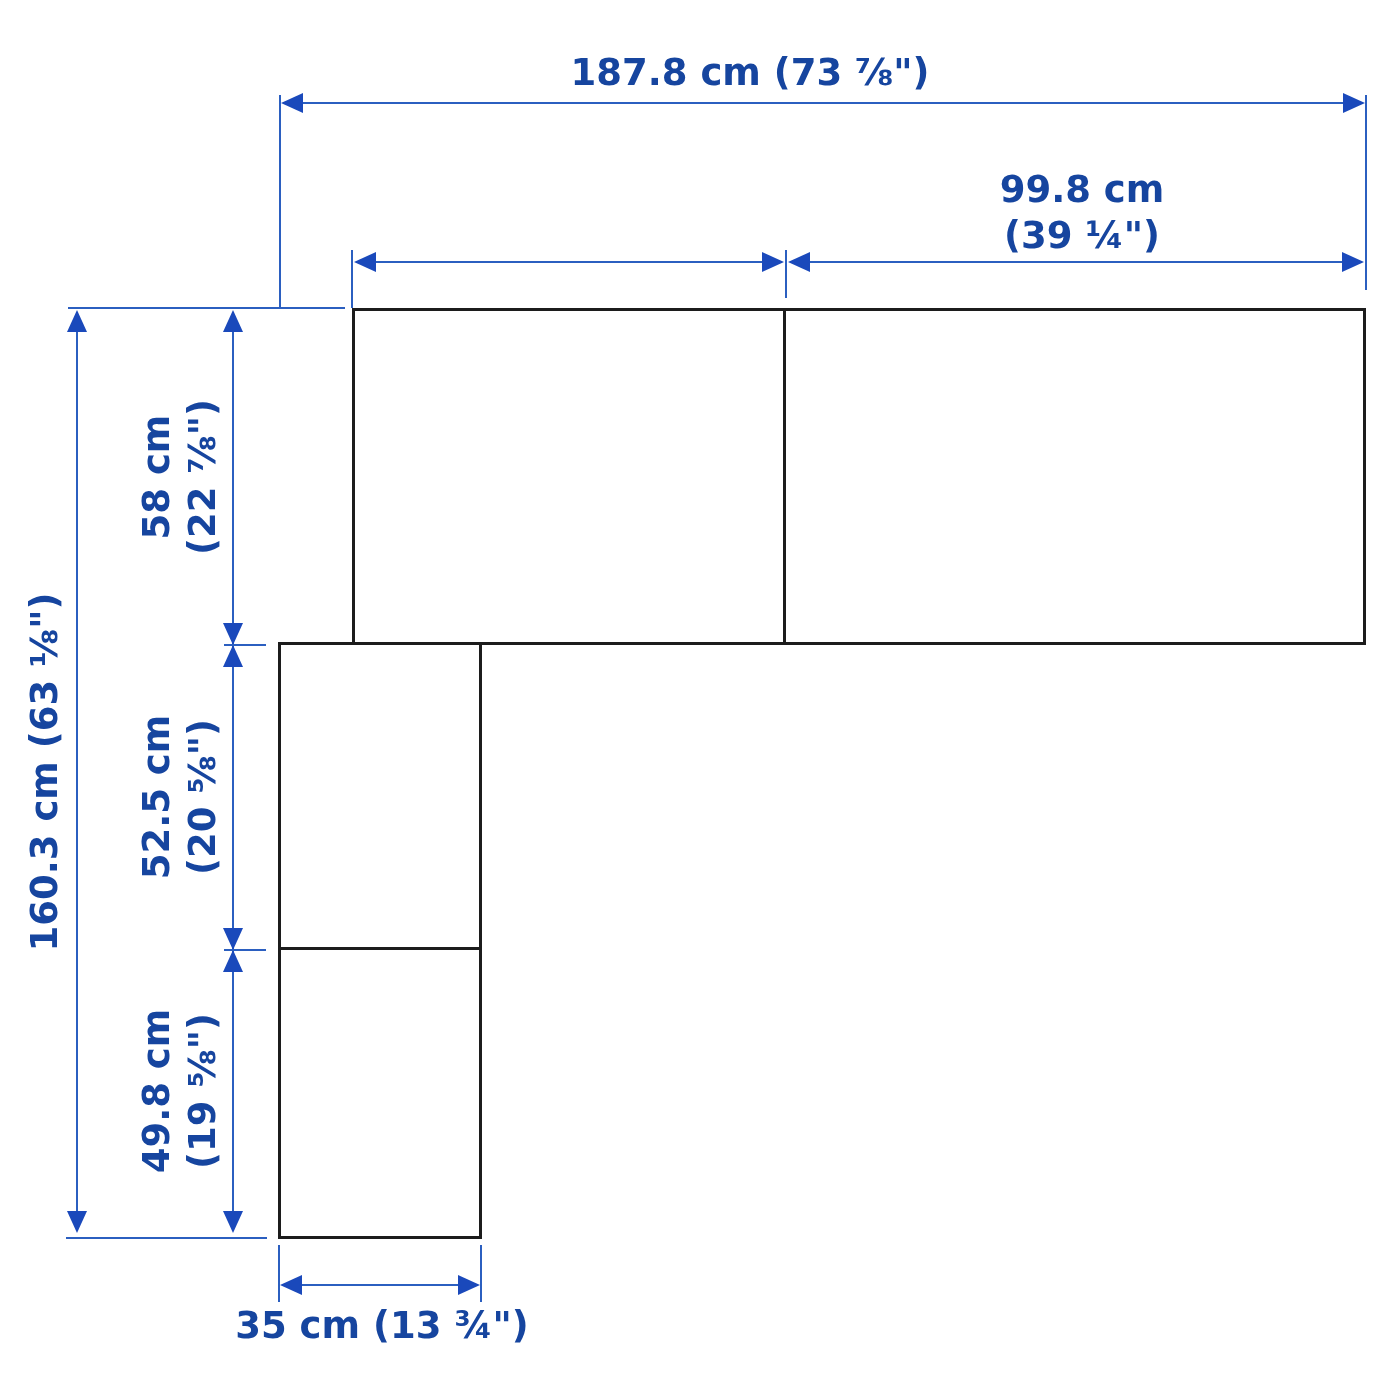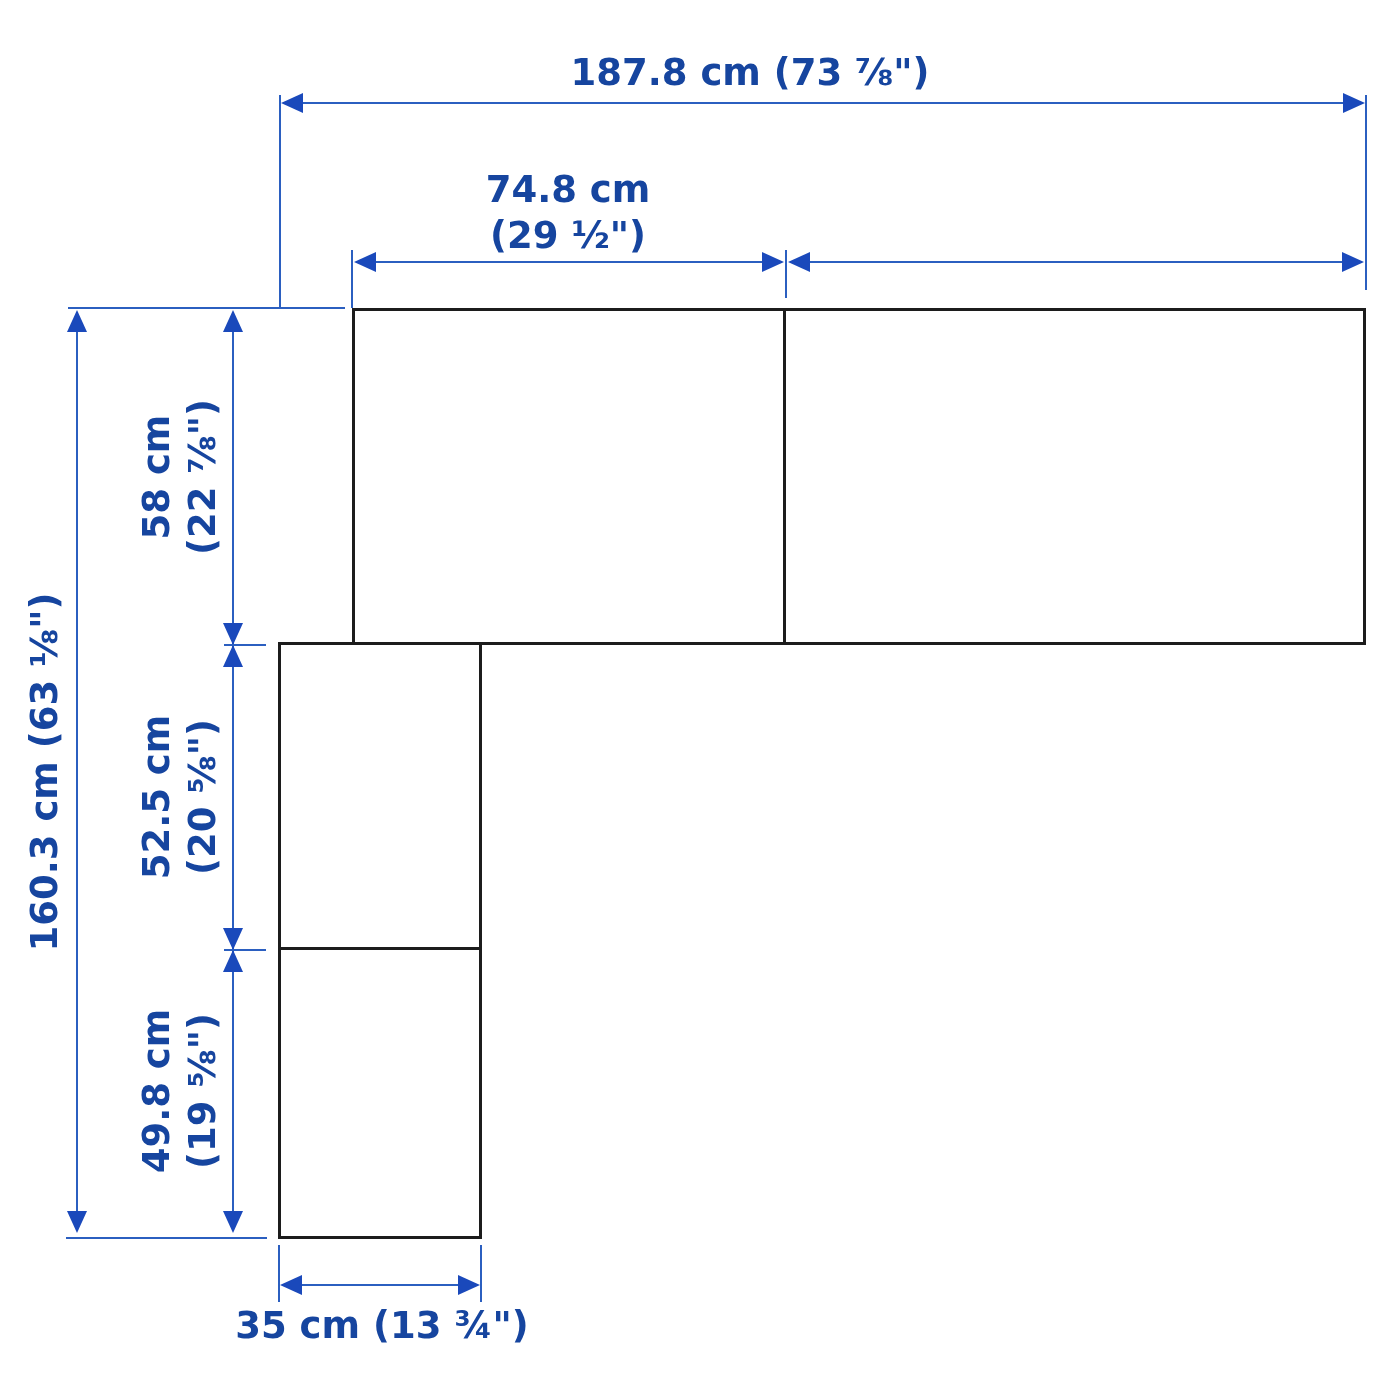--- a/index.html
+++ b/index.html
@@ -120,23 +120,23 @@
   <div class="dlabel" id="label-total-width">187.8 cm (73 ⅞")</div>
 
   <div class="dline" id="ext-748-left"></div>
   <div class="dline" id="ext-split"></div>
   <div class="dline" id="dim-748-line"></div>
   <div class="arr arr-left" id="arr-748-l"></div>
   <div class="arr arr-right" id="arr-748-r"></div>
   <div class="dline" id="dim-998-line"></div>
   <div class="arr arr-left" id="arr-998-l"></div>
   <div class="arr arr-right" id="arr-998-r"></div>
-  <div class="dlabel" id="label-top-left-width">
-    <div>74.8 cm</div>
-    <div>(29 ½")</div>
+  <div class="dlabel" id="label-top-right-width">
+    <div>99.8 cm</div>
+    <div>(39 ¼")</div>
   </div>
 
   <div class="dline" id="ext-height-top"></div>
   <div class="dline" id="ext-height-bottom"></div>
   <div class="dline" id="dim-height-line"></div>
   <div class="arr arr-up" id="arr-height-top"></div>
   <div class="arr arr-down" id="arr-height-bot"></div>
   <div class="dlabel vlabel" id="label-total-height">160.3 cm (63 ⅛")</div>
 
   <div class="dline" id="dim-inner-line"></div>

